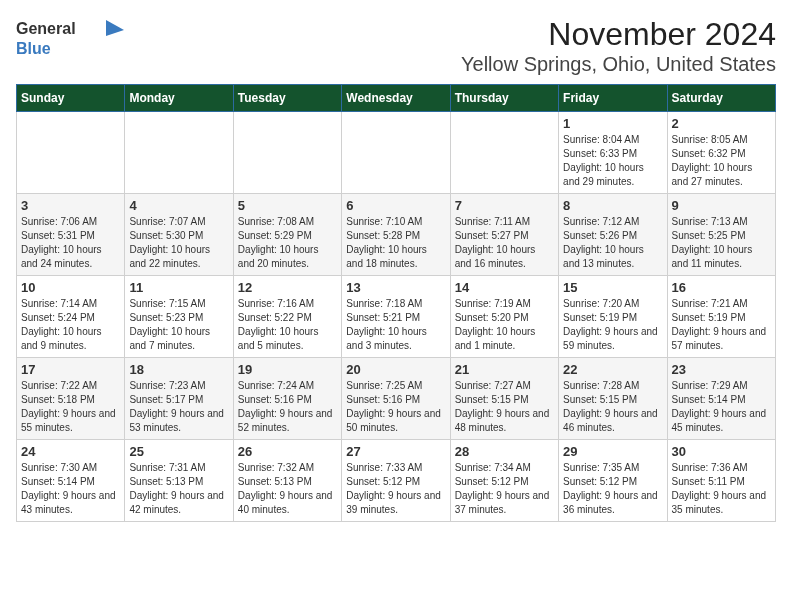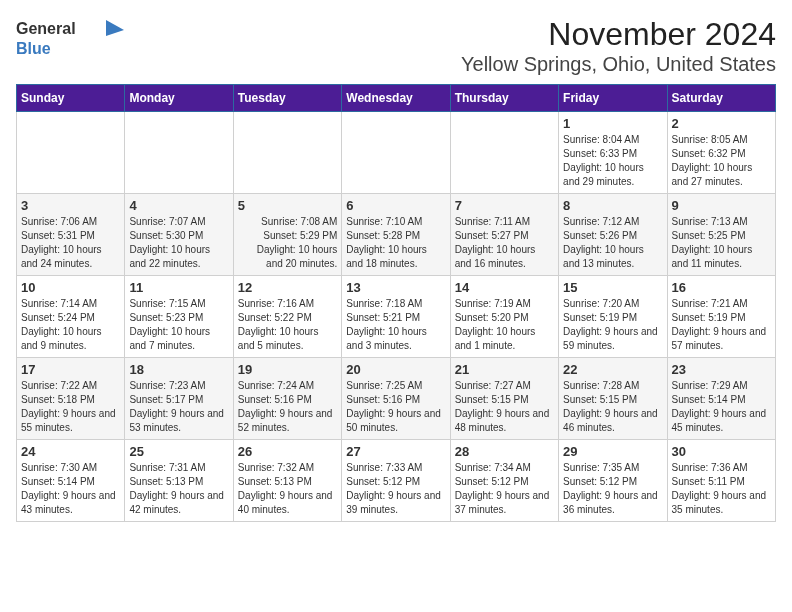--- a/index.html
+++ b/index.html
@@ -33,21 +33,21 @@
     .subtitle {
       font-size: 20px;
       color: #444;
     }
     table {
       width: 100%;
       border-collapse: collapse;
       table-layout: fixed;
     }
     thead tr th {
-      background-color: #4c1d95;
+      background-color: #14532d;
       color: #fff;
       font-size: 12px;
       font-weight: bold;
       padding: 6px 4px;
       text-align: left;
       border: 1px solid #2c6aa0;
     }
     tbody tr td {
       vertical-align: top;
       padding: 4px;
@@ -132,21 +132,21 @@
 Daylight: 10 hours and 24 minutes.</div>
         </td>
         <td>
           <span class="day-number">4</span>
           <div class="day-info" style="white-space: pre-line;">Sunrise: 7:07 AM
 Sunset: 5:30 PM
 Daylight: 10 hours and 22 minutes.</div>
         </td>
         <td>
           <span class="day-number">5</span>
-          <div class="day-info" style="white-space: pre-line; text-align: right;">Sunrise: 7:08 AM
+          <div class="day-info" style="white-space: pre-line;">Sunrise: 7:08 AM
 Sunset: 5:29 PM
 Daylight: 10 hours and 20 minutes.</div>
         </td>
         <td>
           <span class="day-number">6</span>
           <div class="day-info" style="white-space: pre-line;">Sunrise: 7:10 AM
 Sunset: 5:28 PM
 Daylight: 10 hours and 18 minutes.</div>
         </td>
         <td>

